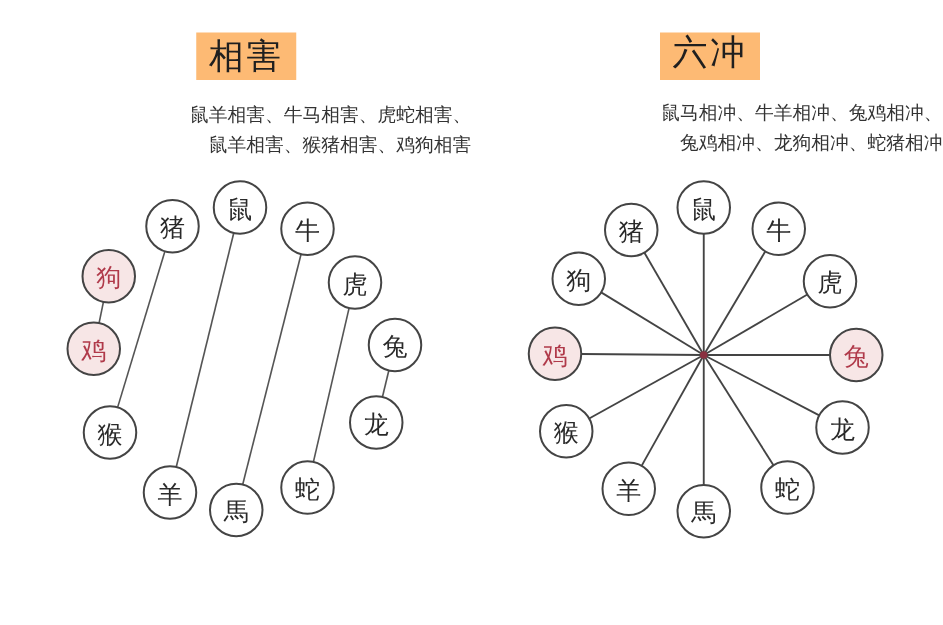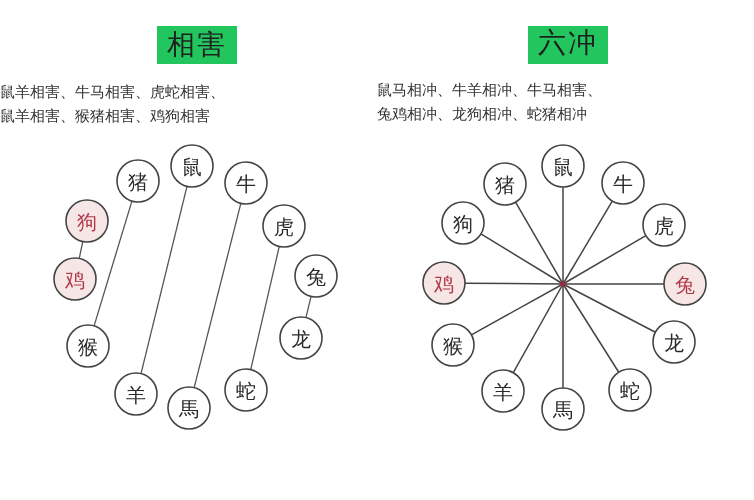--- a/index.html
+++ b/index.html
@@ -5,25 +5,25 @@
   html, body { margin: 0; padding: 0; }
   body {
     width: 754px; height: 500px; background: #ffffff; position: relative; overflow: hidden;
     font-family: "DejaVu Sans", sans-serif; color: #2b2b2b;
   }
   .panel { position: absolute; top: 0; width: 377px; height: 500px; }
   .panel.left { left: 0; }
   .panel.right { left: 377px; font-family: Liberation Mono, monospace; }
   .title-badge {
     position: absolute; top: 26px; height: 38px; padding: 0 10px;
-    background: #22c55e; font-size: 28px; line-height: 38px; color: #1f1f1f;
+    background: #fdba74; font-size: 28px; line-height: 38px; color: #1f1f1f;
     letter-spacing: 2px;
   }
   .subtitle {
-    position: absolute; top: 80px; left: 0; width: 377px; text-align: left;
+    position: absolute; top: 80px; left: 0; width: 377px; text-align: right;
     font-size: 15px; line-height: 24px; color: #333;
   }
   .subtitle div { white-space: nowrap; }
   svg.diagram { position: absolute; left: 0; top: 0; width: 754px; height: 500px; }
   .node-circle { fill: #ffffff; stroke: #444; stroke-width: 1.6; }
   .node-circle.hl { fill: #f7e6e6; }
   .node-text { font-family: "DejaVu Sans", sans-serif; font-size: 20px; fill: #2a2a2a; text-anchor: middle; dominant-baseline: central; }
   .node-text.hl { fill: #b03a4a; }
   .link { stroke: #555; stroke-width: 1.3; }
   .spoke { stroke: #444; stroke-width: 1.5; }
@@ -35,21 +35,21 @@
   <div class="title-badge" style="left:157px">相害</div>
   <div class="subtitle">
     <div>鼠羊相害、牛马相害、虎蛇相害、</div>
     <div>鼠羊相害、猴猪相害、鸡狗相害</div>
   </div>
 </div>
 
 <div class="panel right">
   <div class="title-badge" style="left:151px">六冲</div>
   <div class="subtitle">
-    <div>鼠马相冲、牛羊相冲、牛马相害、</div>
+    <div>鼠马相冲、牛羊相冲、兔鸡相冲、</div>
     <div>兔鸡相冲、龙狗相冲、蛇猪相冲</div>
   </div>
 </div>
 
 <svg class="diagram" xmlns="http://www.w3.org/2000/svg">
   <g id="left-lines">
       <line x1="186.9909805588345" y1="186.39386486760236" x2="141.0090194411655" y2="373.60613513239764" class="link"></line>
       <line x1="240.84291203313063" y1="203.35692618501062" x2="194.15708796686937" y2="387.64307381498935" class="link"></line>
       <line x1="279.2597312101081" y1="246.45800214584935" x2="250.74026878989193" y2="369.5419978541506" class="link"></line>
       <line x1="311.06182235767767" y1="296.4111342549322" x2="305.93817764232233" y2="317.5888657450678" class="link"></line>

